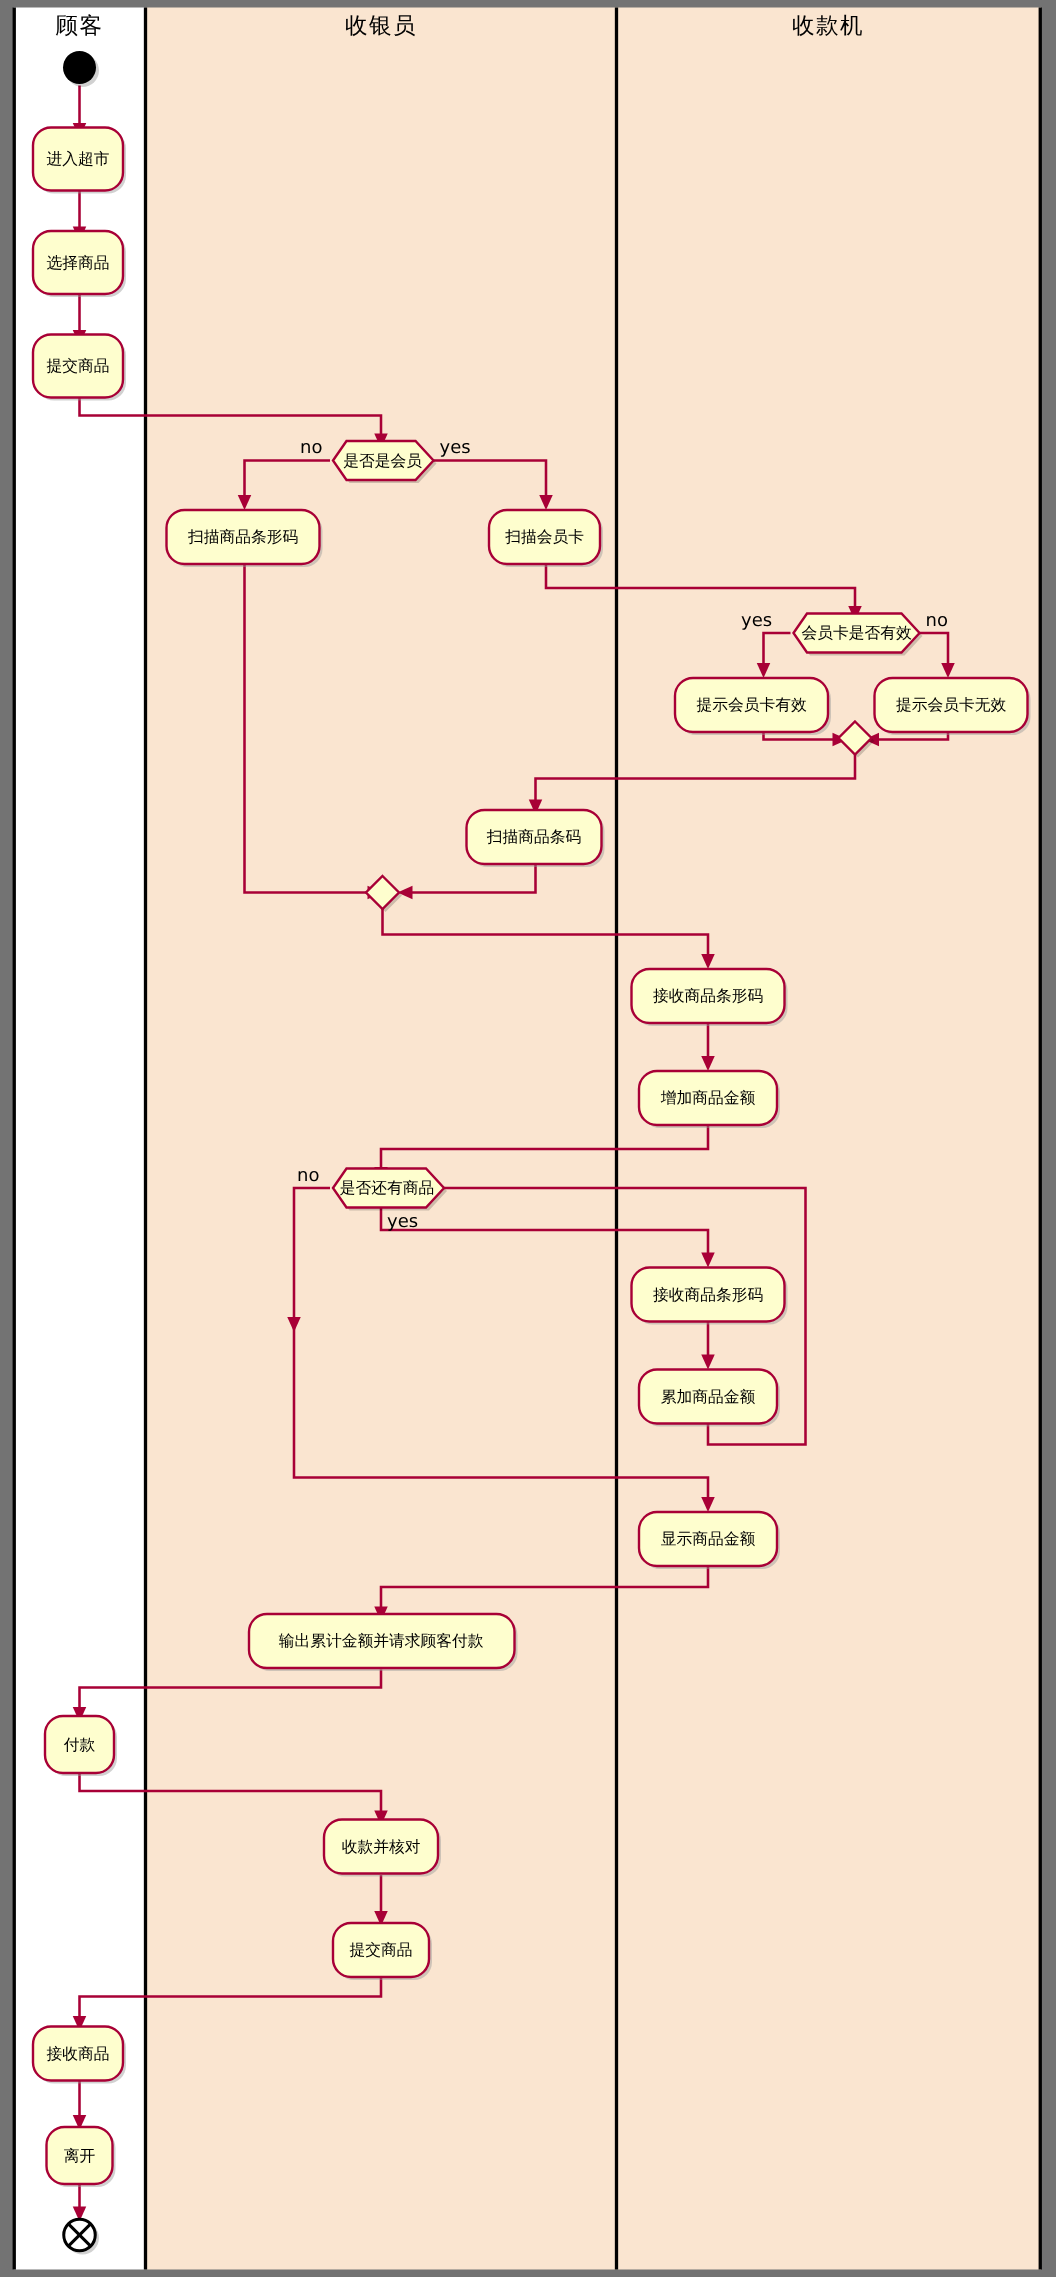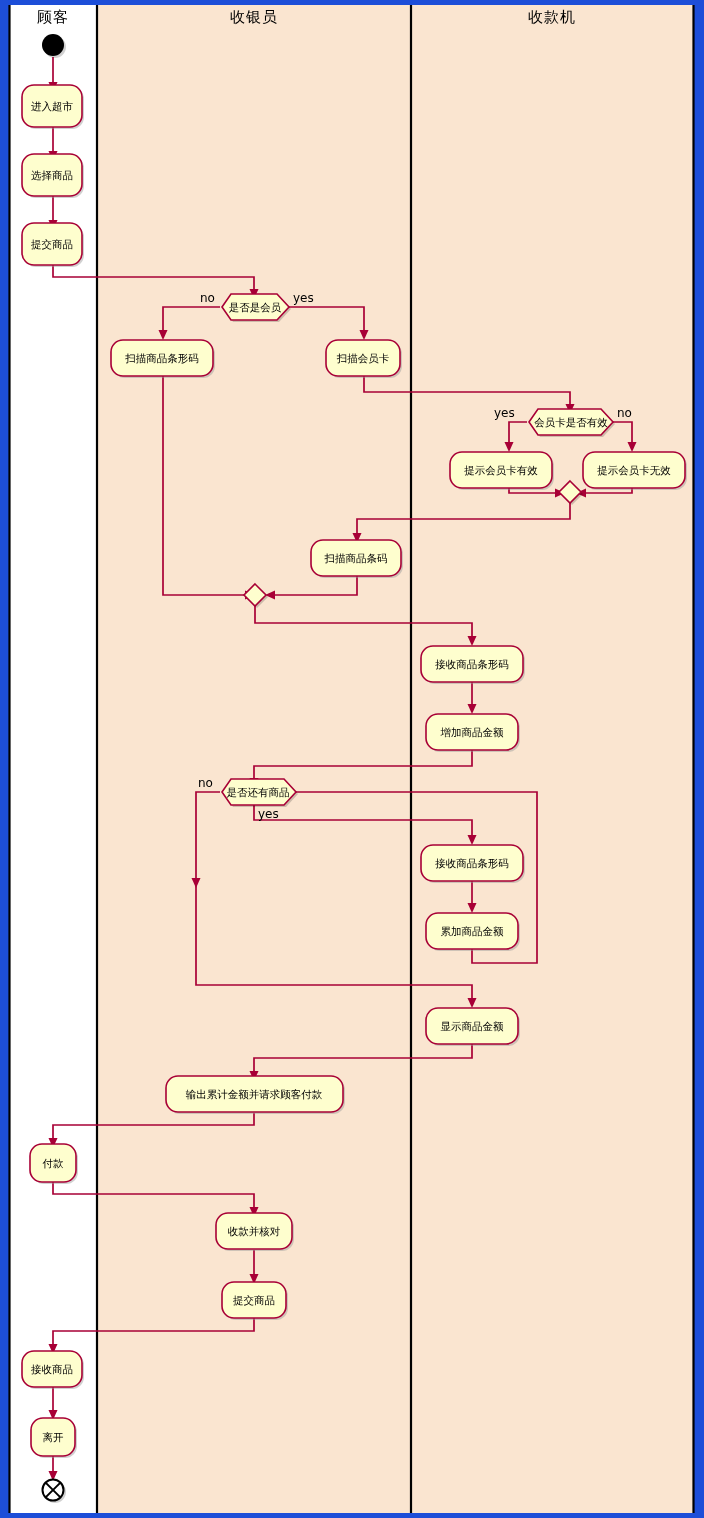--- a/index.html
+++ b/index.html
@@ -7,21 +7,21 @@
     padding: 0;
     background: #FFFFFF;
   }
   body {
     font-family: "DejaVu Sans", sans-serif;
   }
   #diagram-root {
     position: relative;
     width: 704px;
     height: 1518px;
-    background: #1d4ed8;
+    background: #737373;
     overflow: hidden;
   }
   svg#activity-diagram {
     display: block;
     width: 704px;
     height: 1518px;
   }
   .lane-bg-white { fill: #FFFFFF; }
   .lane-bg-peach { fill: #FAE5D0; }
   .lane-divider {

